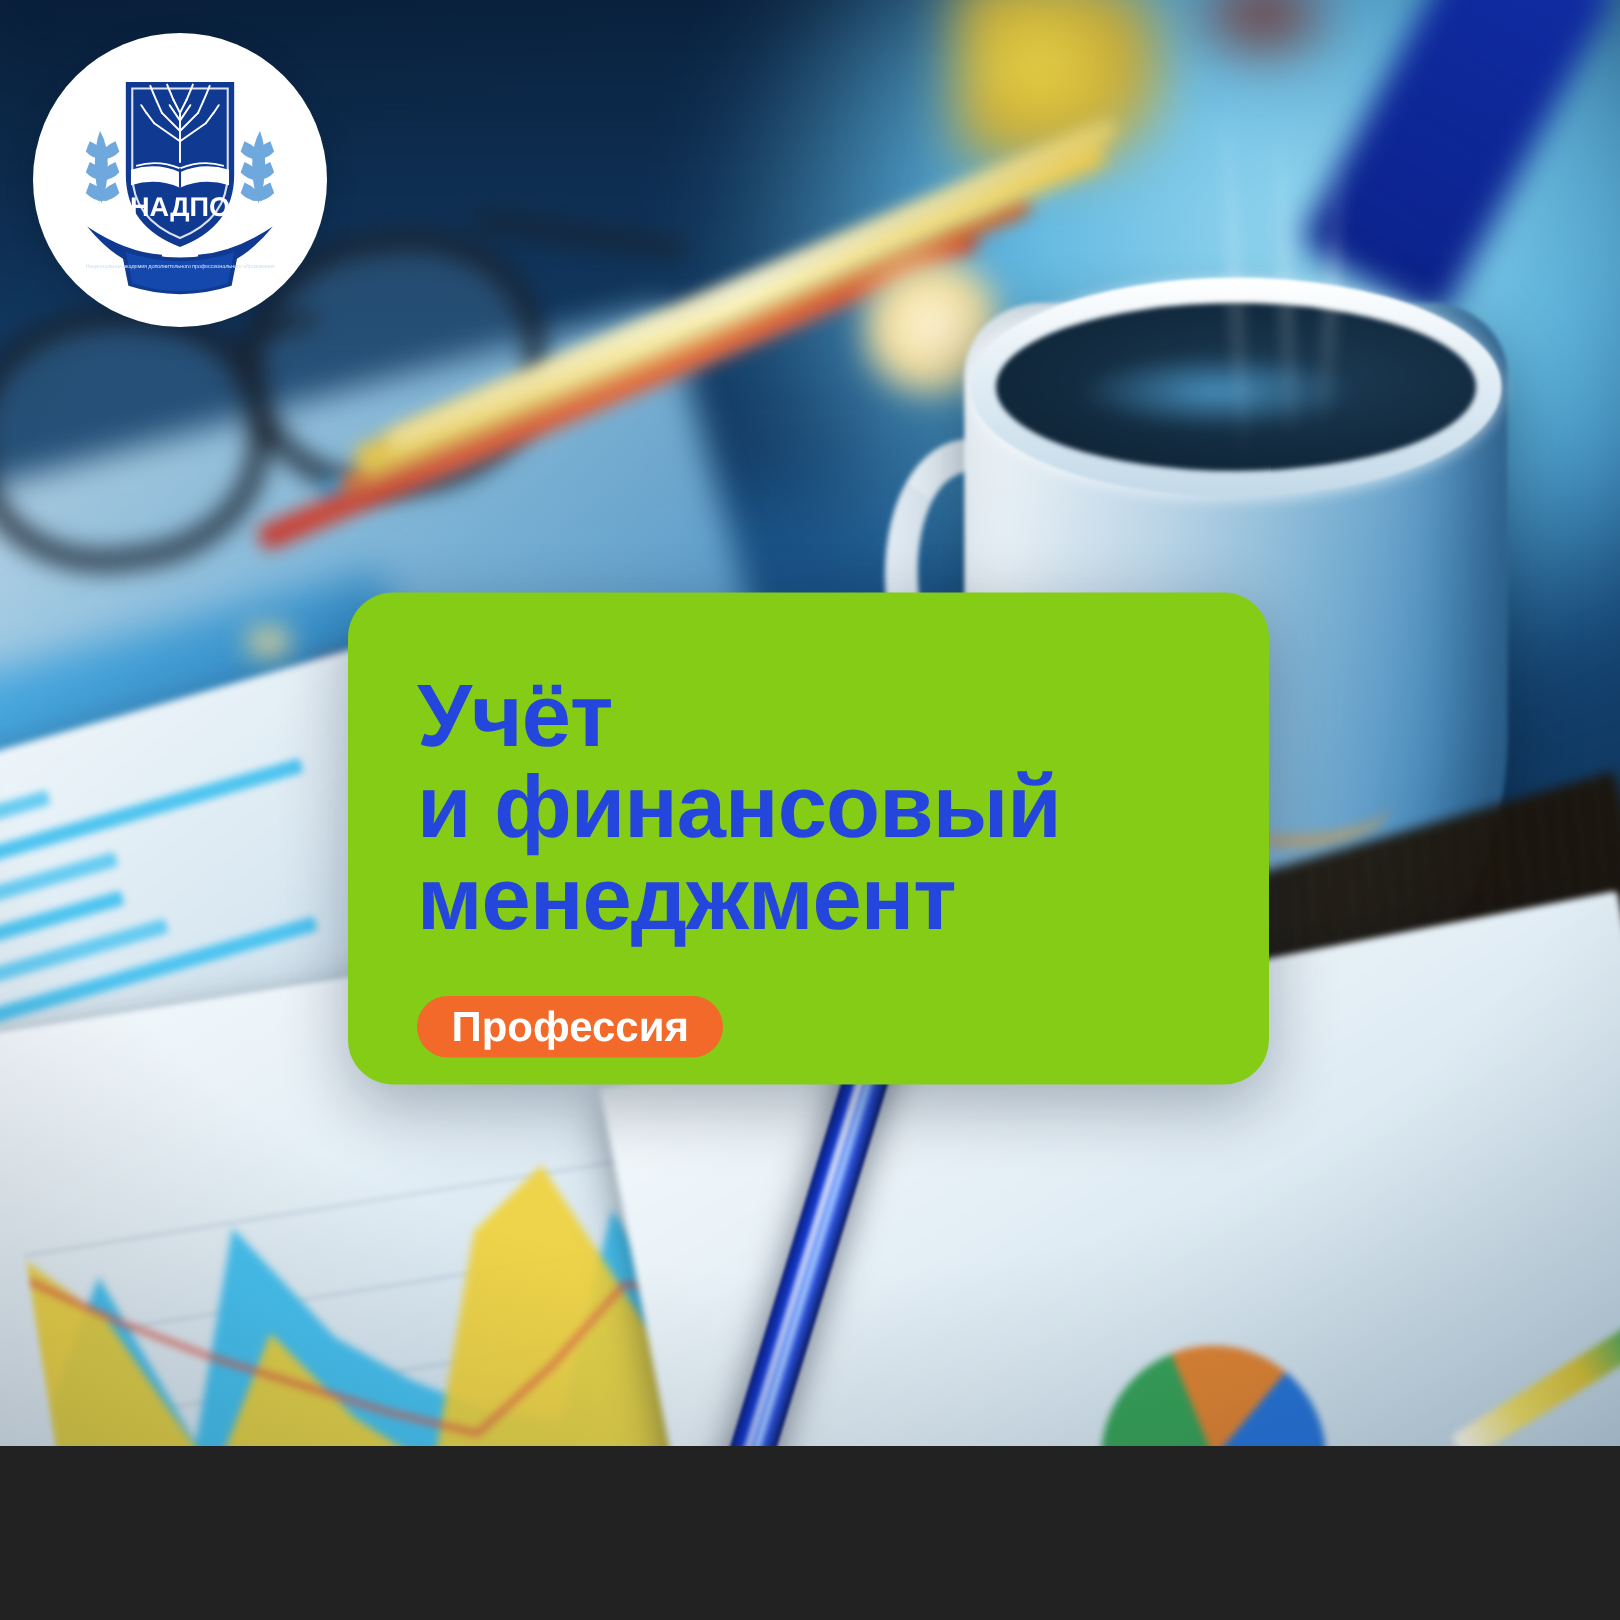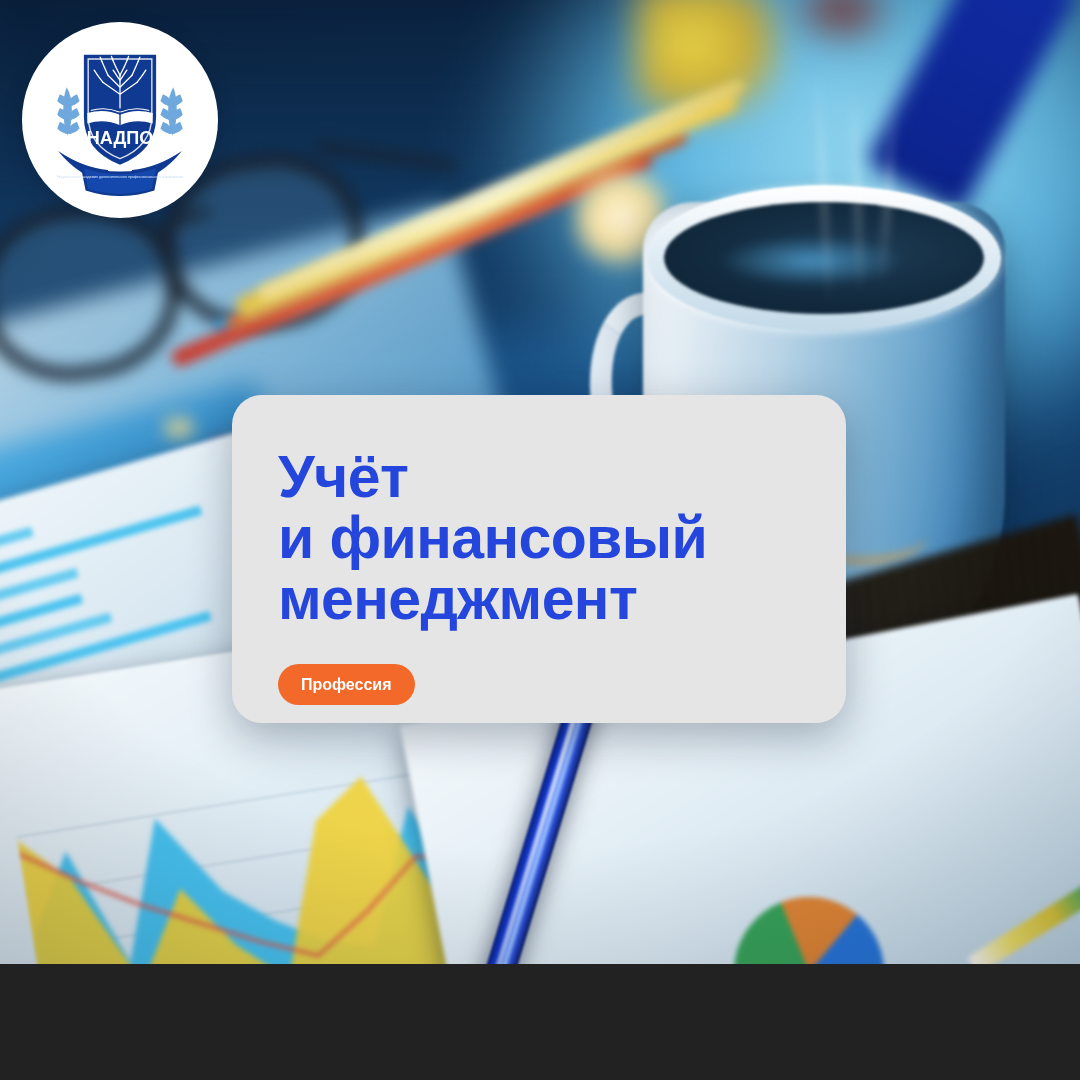--- a/index.html
+++ b/index.html
@@ -203,38 +203,38 @@
     border-radius:50%;background:#ffffff;
     box-shadow:0 4px 18px rgba(0,20,50,.28);
     display:flex;align-items:center;justify-content:center;
   }
   .logo-badge svg{width:172px;height:172px;display:block;}
   .logo-word{font-family:"Liberation Sans",sans-serif;font-weight:700;fill:#ffffff;}
 
   
   .card{
     position:absolute;left:232px;top:395px;width:614px;height:328px;
-    background:#e5e5e5;border-radius:30px;
+    background:#84cc16;border-radius:30px;
     box-shadow:0 14px 44px rgba(3,18,40,.30);
     padding:52px 66px 0 46px;
   }
   .card-title{
     margin:0;
     color:#2546dd;
     font-size:59px;
     line-height:1.035;
     font-weight:700;
     letter-spacing:-0.6px;
     white-space:pre-line;
   }
   .chips{display:flex;align-items:center;gap:20px;margin-top:34px;}
   .chip{
     display:inline-flex;align-items:center;justify-content:center;
     height:41px;padding:0 23px;border-radius:21px;
-    font-size:16px;font-weight:700;white-space:nowrap;
+    font-size:28px;font-weight:700;white-space:nowrap;
   }
   .chip-primary{background:#f2692a;color:#ffffff;}
   .chip-outline{background:#ffffff;color:#2546dd;border:2px solid #6f86e8;font-weight:400;}
 </style>
 </head>
 <body>
 
 <div class="poster">
 
   <div class="photo">

